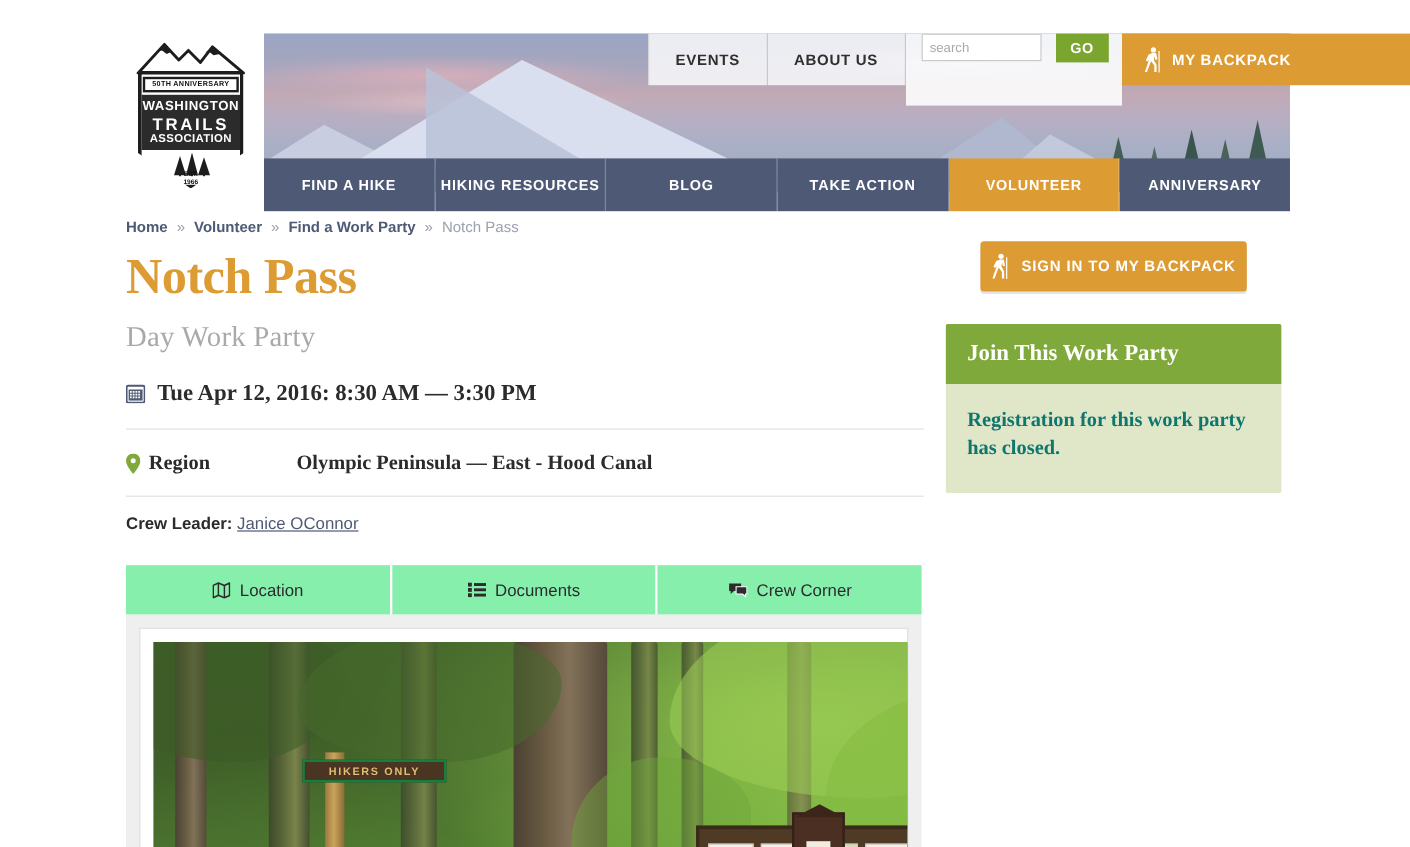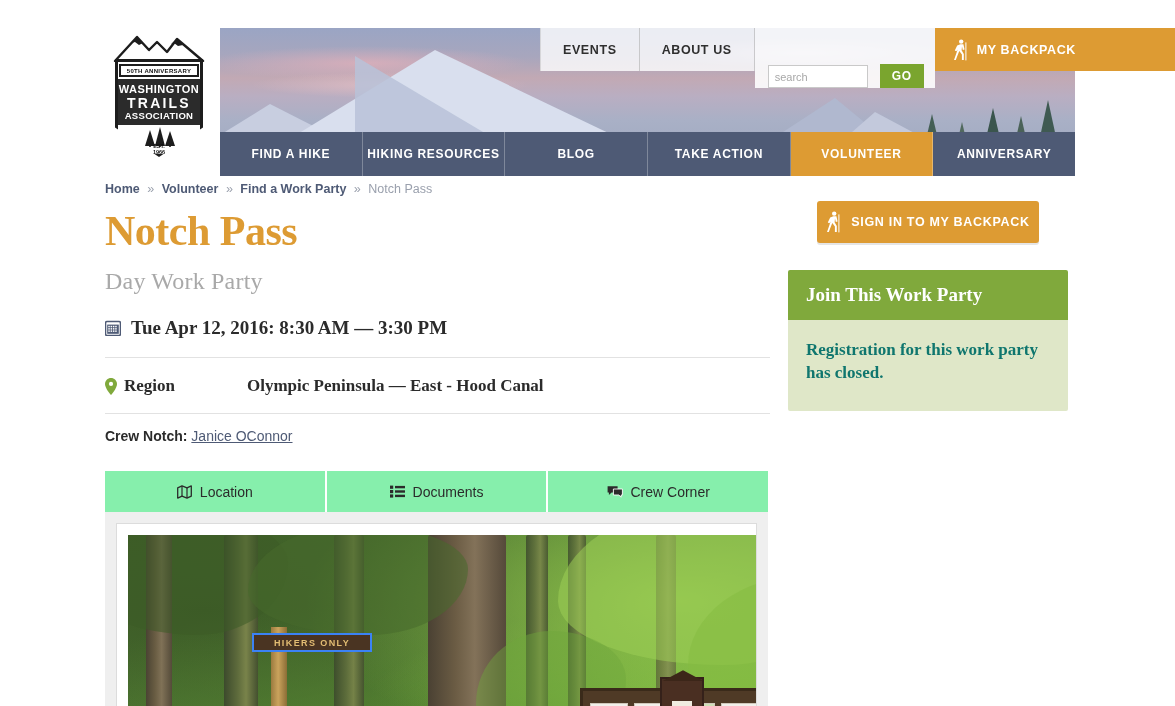--- a/index.html
+++ b/index.html
@@ -102,21 +102,21 @@
     color: #2f2f2f;
     font-size: 12.5px; font-weight: 700;
     letter-spacing: .6px;
     text-decoration: none;
     border-right: 1px solid rgba(170,170,170,.55);
     background: rgba(255,255,255,.80);
     cursor: pointer;
   }
   .top-link:first-child { border-left: 1px solid rgba(170,170,170,.35); }
   .search-zone {
-    display:flex; align-items:flex-end; height:60px;
+    display:flex; align-items:flex-start; height:60px;
     background: rgba(255,255,255,.88);
     padding: 0 11px 0 13px;
     gap: 12px;
   }
   .search-input {
     width: 100px; height: 23px;
     border: 1px solid #c9c9c9;
     background: #fff;
     font-size: 11px;
     color: #333;
@@ -358,21 +358,21 @@
     display:flex; align-items:center; justify-content:center;
     color: #e8c274;
     font-size: 16px; font-weight:700; letter-spacing: 2.2px;
     font-family:"Liberation Sans", sans-serif;
     box-shadow: 0 2px 5px rgba(0,0,0,.35);
   }
   .sign-sub {
     position:absolute; left:124px; top:98px;
     width: 120px; height: 19px;
     background: #4a3422;
-    border: 2px solid #3b82f6;
+    border: 2px solid #15803d;
     display:flex; align-items:center; justify-content:center;
     color:#e3bd73;
     font-size: 9px; font-weight:700; letter-spacing: 1.4px;
   }
   .kiosk {
     position:absolute; left:452px; top:153px;
     width: 188px; height: 104px;
     background: #4f3a26;
     border: 3px solid #3a2a1a;
     display:flex; gap:6px; align-items:center; justify-content:center;
@@ -562,21 +562,21 @@
               <path d="M6 0 C2.7 0 0 2.7 0 6 C0 10.4 6 17 6 17 C6 17 12 10.4 12 6 C12 2.7 9.3 0 6 0 Z" fill="#80a93c"></path>
               <circle cx="6" cy="5.9" r="2.1" fill="#ffffff"></circle>
             </svg>
           </span>
           <span>Region</span>
         </span>
         <span class="region-value">Olympic Peninsula — East - Hood Canal</span>
       </div>
 
       <div class="leader-row">
-        <span>Crew Notch:</span>
+        <span>Crew Leader:</span>
         <a>Janice OConnor</a>
       </div>
 
       <div class="tabs">
         <div class="tab">
           <span>
             <svg class="icon-svg" width="15" height="14" viewBox="0 0 15 14">
               <path d="M0.7 2.8 L5 0.9 L10 2.9 L14.3 0.9 V11.2 L10 13.1 L5 11.1 L0.7 13.1 Z" fill="none" stroke="#2b2b2b" stroke-width="1.3" stroke-linejoin="round"></path>
               <path d="M5 0.9 V11.1 M10 2.9 V13.1" fill="none" stroke="#2b2b2b" stroke-width="1.2"></path>
             </svg>

